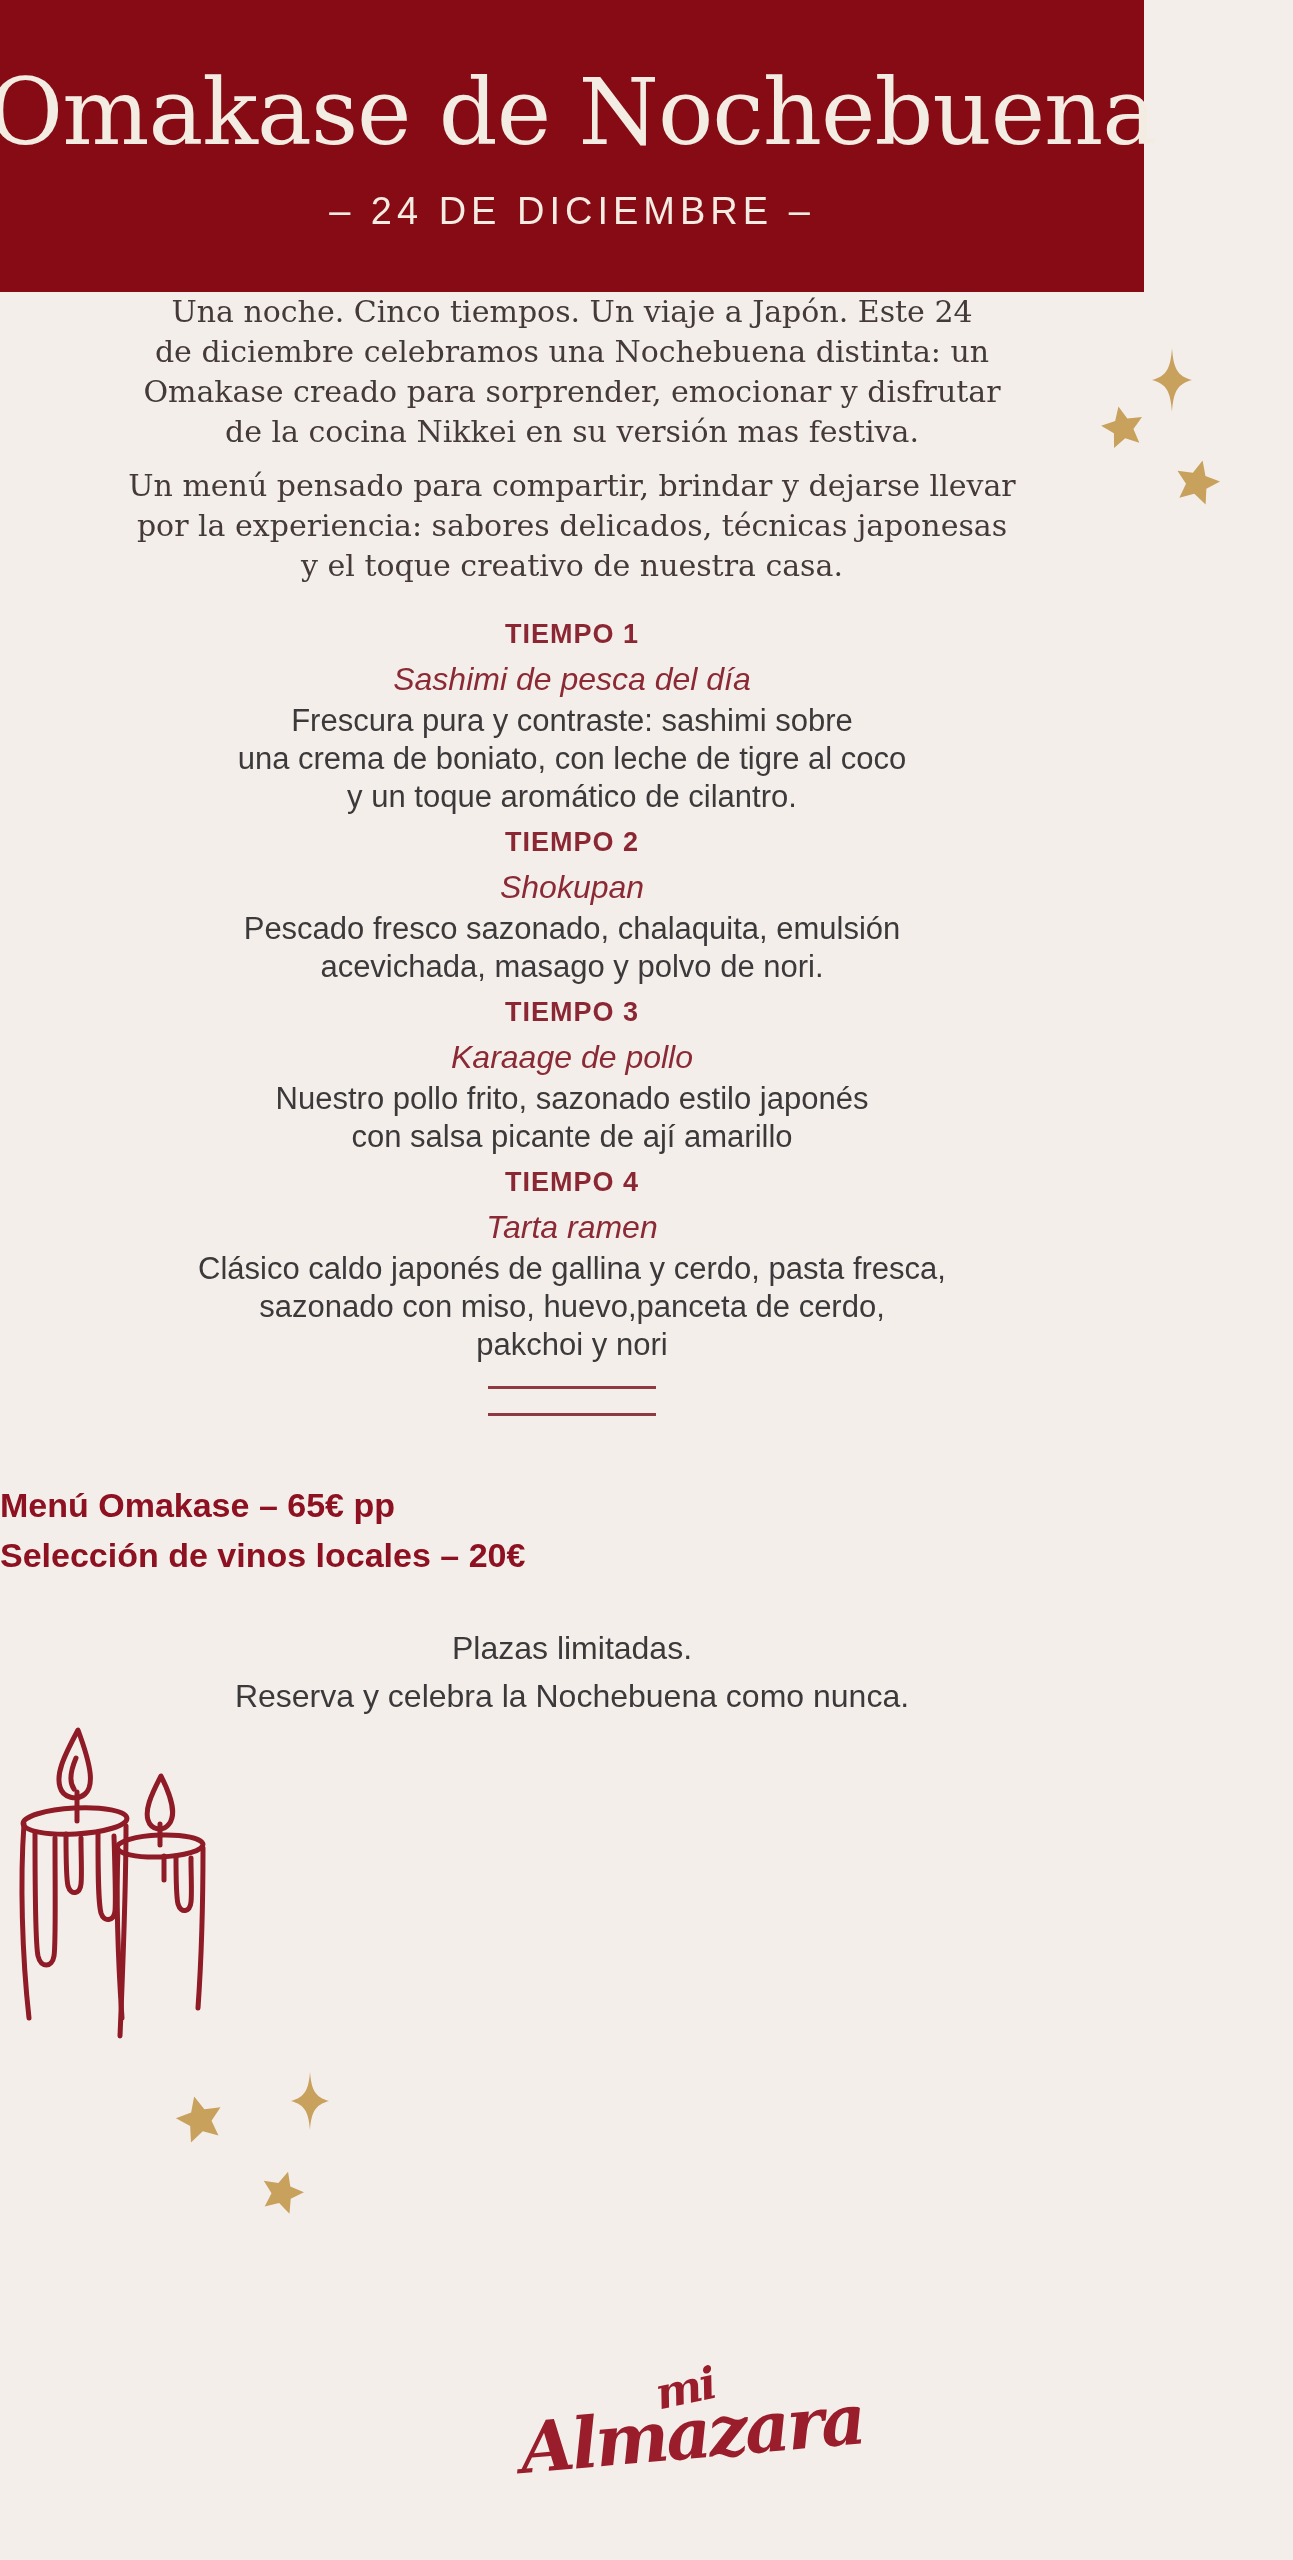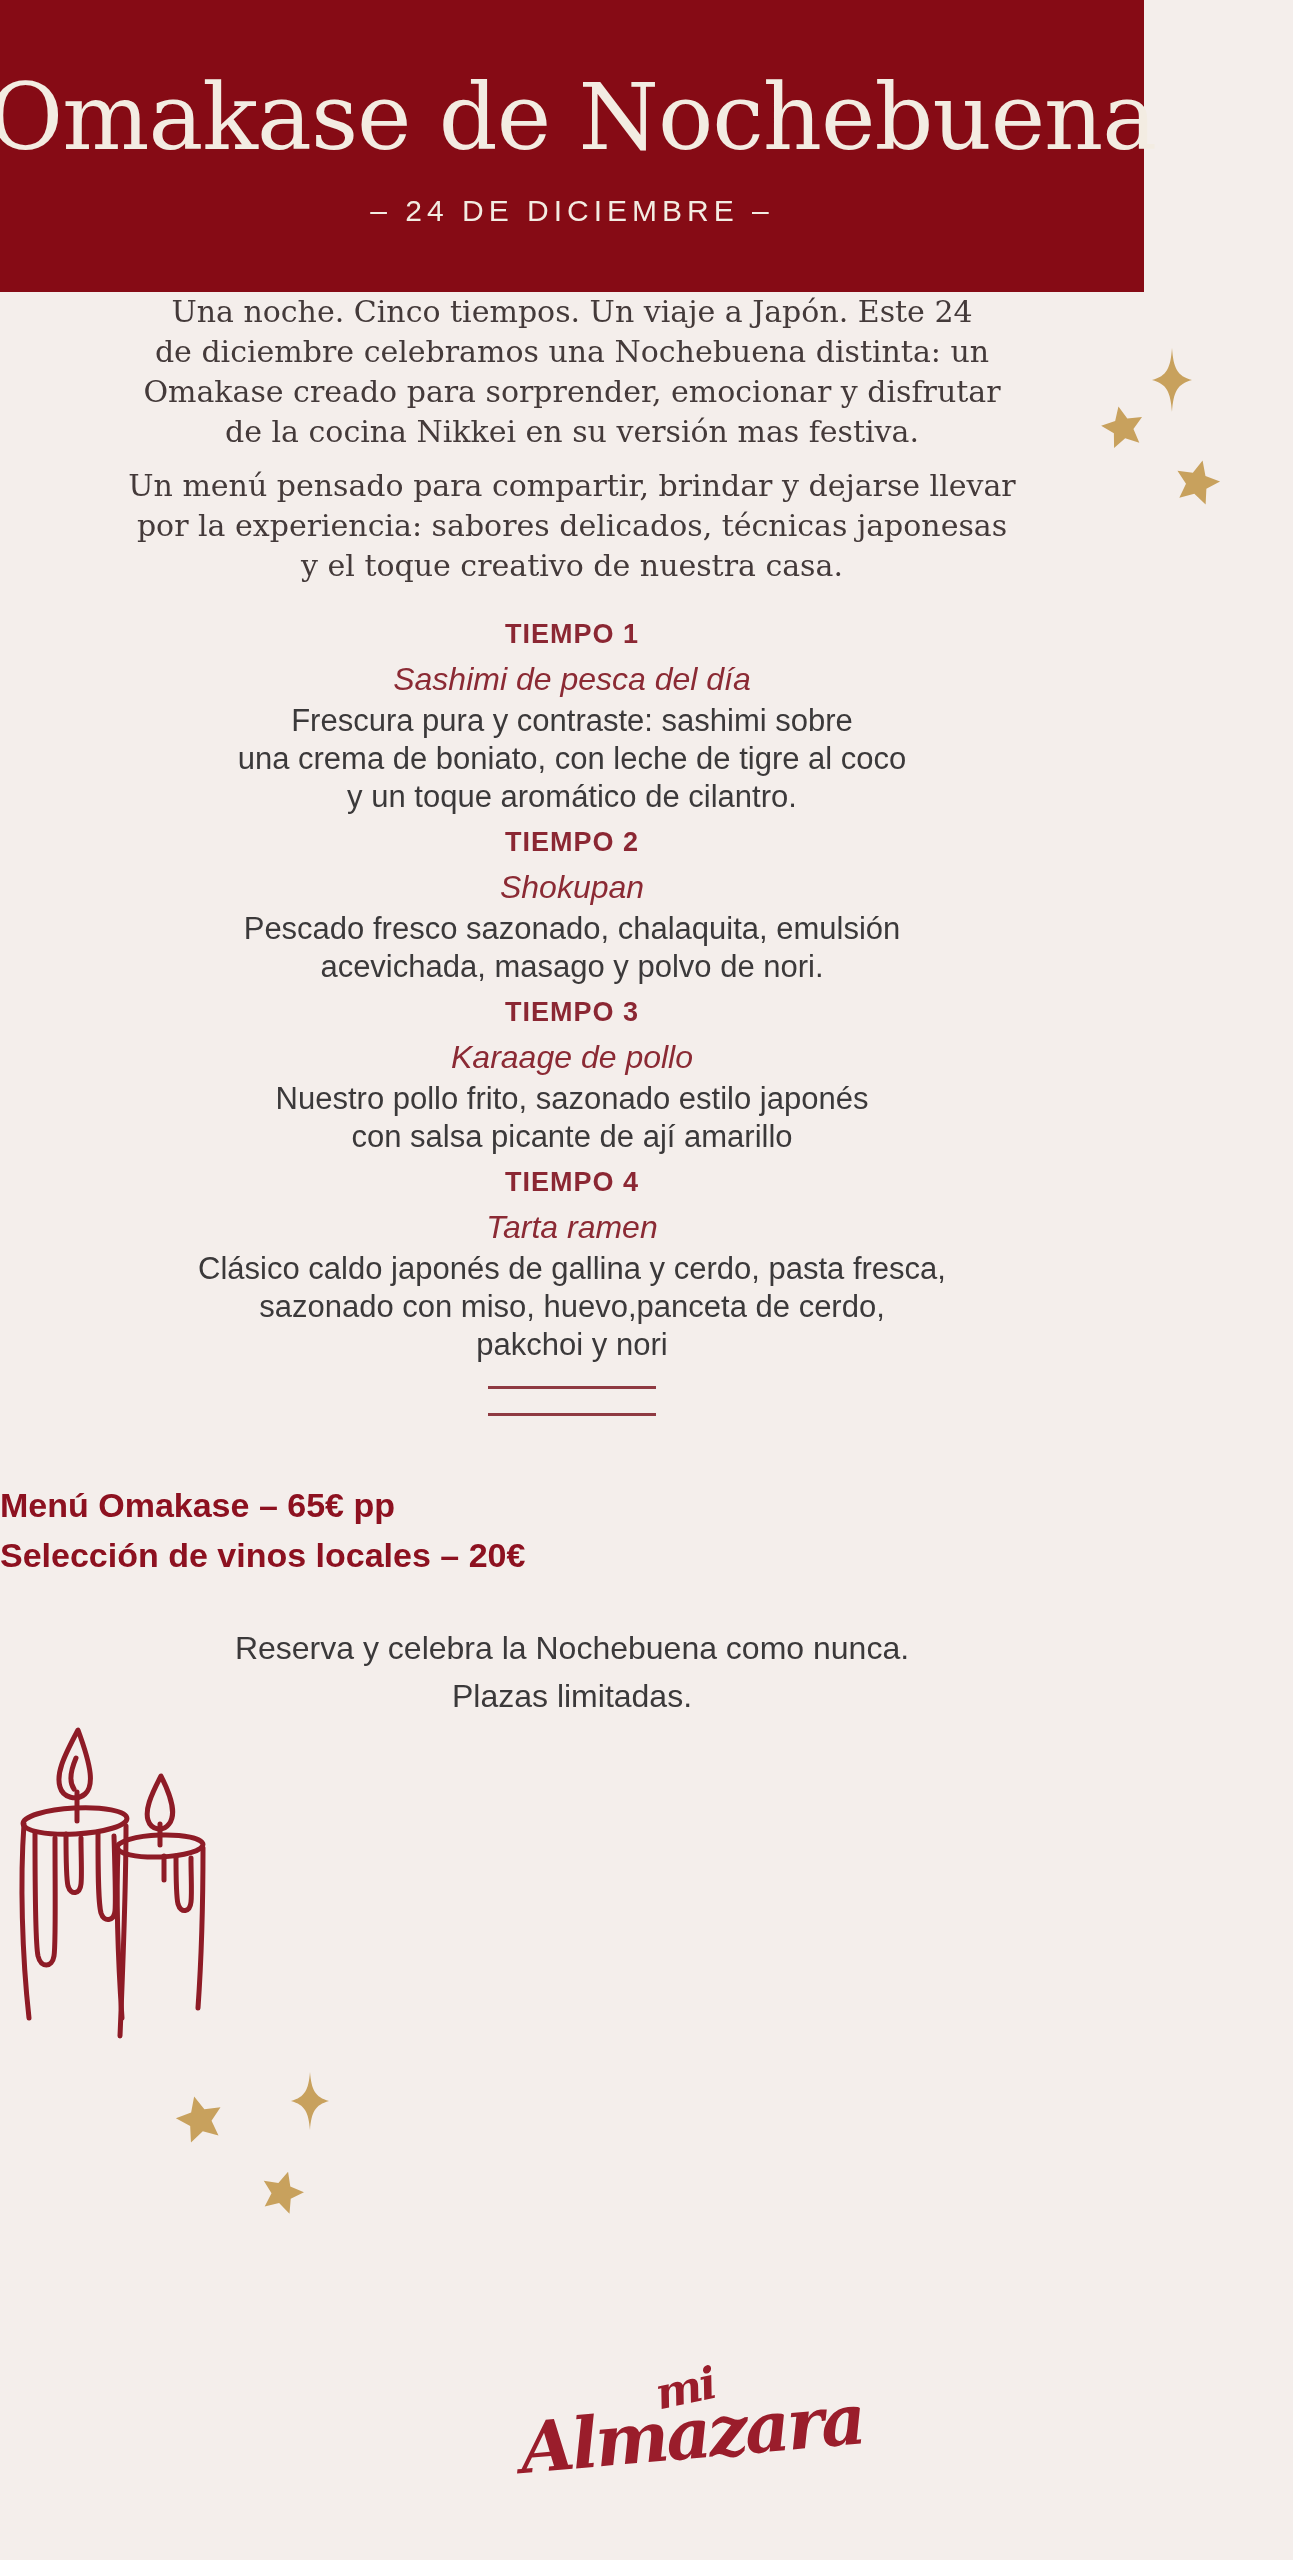--- a/index.html
+++ b/index.html
@@ -20,21 +20,21 @@
     padding-top:6px;box-sizing:border-box;
   }
   .banner-title{
     font-family:"DejaVu Serif", serif;
     font-size:92px;font-weight:400;
     color:#f3ece2;letter-spacing:-1px;
     line-height:1.05;white-space:nowrap;
   }
   .banner-subtitle{
     margin-top:28px;
-    font-size:30px;color:#f3ece2;
+    font-size:38px;color:#f3ece2;
     letter-spacing:5px;white-space:nowrap;
   }
 
   
   .intro{text-align:center;}
   .intro p{
     margin:0 auto;max-width:1080px;
     font-family:"DejaVu Serif", serif;
     font-size:30px;line-height:40px;
     color:#443a3a;white-space:pre-line;
@@ -176,22 +176,22 @@
   </section>
 
   
   <section class="pricing">
     <p class="price-line">Menú Omakase – 65€ pp</p>
     <p class="price-line">Selección de vinos locales – 20€</p>
   </section>
 
   
   <section class="notes">
+    <p class="note-line">Plazas limitadas.</p>
     <p class="note-line">Reserva y celebra la Nochebuena como nunca.</p>
-    <p class="note-line">Plazas limitadas.</p>
   </section>
 
   
   <svg class="decor stars-bottom-left" viewBox="0 0 220 180">
     <g transform="translate(50,60) rotate(-14) scale(1.1)">
       <path class="gold" d="M0,-22 L6.2,-8.5 L20.9,-6.8 L10,3.2 L12.9,17.8 L0,10.5 L-12.9,17.8 L-10,3.2 L-20.9,-6.8 L-6.2,-8.5 Z"></path>
     </g>
     <g>
       <path class="gold" d="M160,12 C161.5,30 165,37 179,41 C165,45 161.5,52 160,70 C158.5,52 155,45 141,41 C155,37 158.5,30 160,12 Z"></path>
     </g>

